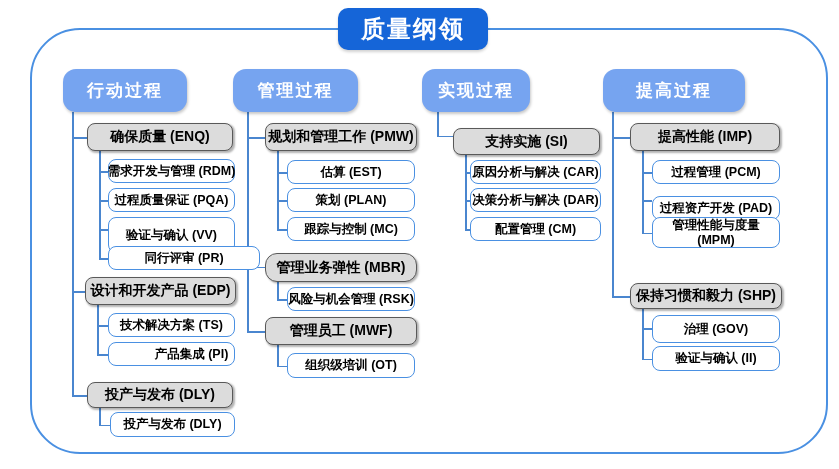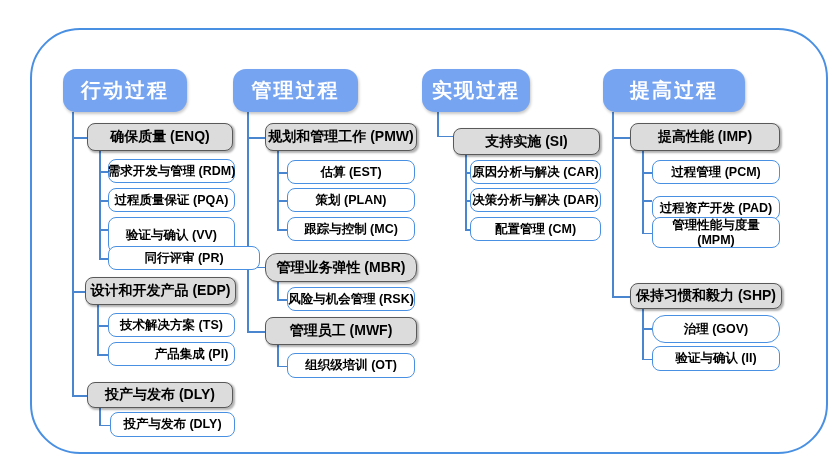--- a/index.html
+++ b/index.html
@@ -5,40 +5,41 @@
   html,body{margin:0;padding:0;background:#ffffff;}
   body{width:839px;height:469px;font-family:"Liberation Sans",sans-serif;}
   .canvas{position:relative;width:839px;height:469px;background:#fff;overflow:hidden;}
   .frame{position:absolute;left:30px;top:28px;width:798px;height:426px;box-sizing:border-box;
          border:2px solid var(--frame-border,#4a90e2);border-radius:50px;z-index:0;background:#fff;}
   .title{position:absolute;left:338px;top:8px;width:150px;height:42px;
          background:var(--title-bg,#1565d8);border-radius:10px;color:#fff;font-weight:bold;
          font-size:24px;letter-spacing:2px;display:flex;align-items:center;justify-content:center;
          z-index:6;box-shadow:0 2px 3px rgba(0,0,0,.18);}
   .header{position:absolute;background:var(--header-bg,#76a4f0);border-radius:13px;color:#fff;
-          font-weight:bold;font-size:20px;letter-spacing:2px;display:flex;align-items:center;
+          font-weight:bold;font-size:17px;letter-spacing:2px;display:flex;align-items:center;
           justify-content:center;z-index:3;box-shadow:1px 2px 3px rgba(0,0,0,.22);}
   .gbox{position:absolute;background:var(--group-fill,#dcdcdc);
         border:1.5px solid var(--group-border,#595959);border-radius:8px;box-sizing:border-box;
         display:flex;align-items:center;justify-content:center;font-weight:bold;font-size:14px;
         color:#000;white-space:nowrap;z-index:3;box-shadow:1.5px 1.5px 2px rgba(0,0,0,.3);}
   .wbox{position:absolute;background:#fff;border:1.5px solid var(--item-border,#4a90e2);
         border-radius:8px;box-sizing:border-box;display:flex;align-items:center;justify-content:center;
         font-weight:bold;font-size:12.5px;color:#000;white-space:nowrap;text-align:center;
         line-height:1.15;z-index:3;}
   .wbox.wrap{white-space:normal;padding:0 6px;}
   .vline,.hline{position:absolute;background:var(--connector,#4a86cf);z-index:1;}
   .vline{width:1.5px;}
   .hline{height:1.5px;}
 </style>
 </head>
 <body>
 
 <div class="canvas">
   <div class="frame"></div>
+  <div class="title">质量纲领</div>
   <div id="diagram-nodes">
       <div class="header" style="left: 63px; top: 69px; width: 124px; height: 43px;">行动过程</div>
       <div class="vline" style="left: 72px; top: 112px; height: 283px;"></div>
       <div class="hline" style="left: 72px; top: 137px; width: 15px;"></div>
       <div class="gbox" style="left: 87px; top: 123px; width: 146px; height: 28px;">确保质量 (ENQ)</div>
       <div class="vline" style="left: 99px; top: 151px; height: 107px;"></div>
       <div class="hline" style="left: 99px; top: 171px; width: 9px;"></div>
       <div class="wbox" style="left: 108px; top: 159px; width: 127px; height: 24px;">需求开发与管理 (RDM)</div>
       <div class="hline" style="left: 99px; top: 200px; width: 9px;"></div>
       <div class="wbox" style="left: 108px; top: 188px; width: 127px; height: 24px;">过程质量保证 (PQA)</div>
@@ -98,17 +99,17 @@
       <div class="hline" style="left: 642px; top: 172px; width: 10px;"></div>
       <div class="wbox" style="left: 652px; top: 160px; width: 128px; height: 24px;">过程管理 (PCM)</div>
       <div class="hline" style="left: 642px; top: 200px; width: 10px;"></div>
       <div class="wbox" style="left: 652px; top: 196px; width: 128px; height: 24px;">过程资产开发 (PAD)</div>
       <div class="hline" style="left: 642px; top: 232.5px; width: 10px;"></div>
       <div class="wbox wrap" style="left: 652px; top: 217px; width: 128px; height: 31px;">管理性能与度量 (MPM)</div>
       <div class="hline" style="left: 612px; top: 296px; width: 18px;"></div>
       <div class="gbox" style="left: 630px; top: 283px; width: 152px; height: 26px;">保持习惯和毅力 (SHP)</div>
       <div class="vline" style="left: 642px; top: 309px; height: 49.5px;"></div>
       <div class="hline" style="left: 642px; top: 328px; width: 10px;"></div>
-      <div class="wbox" style="left: 652px; top: 315px; width: 128px; height: 28px; border-radius: 13px;">治理 (GOV)</div>
+      <div class="wbox" style="left: 652px; top: 315px; width: 128px; height: 28px;">治理 (GOV)</div>
       <div class="hline" style="left: 642px; top: 358.5px; width: 10px;"></div>
       <div class="wbox" style="left: 652px; top: 346px; width: 128px; height: 25px;">验证与确认 (II)</div>
     </div>
 </div>
 
 </body></html>

